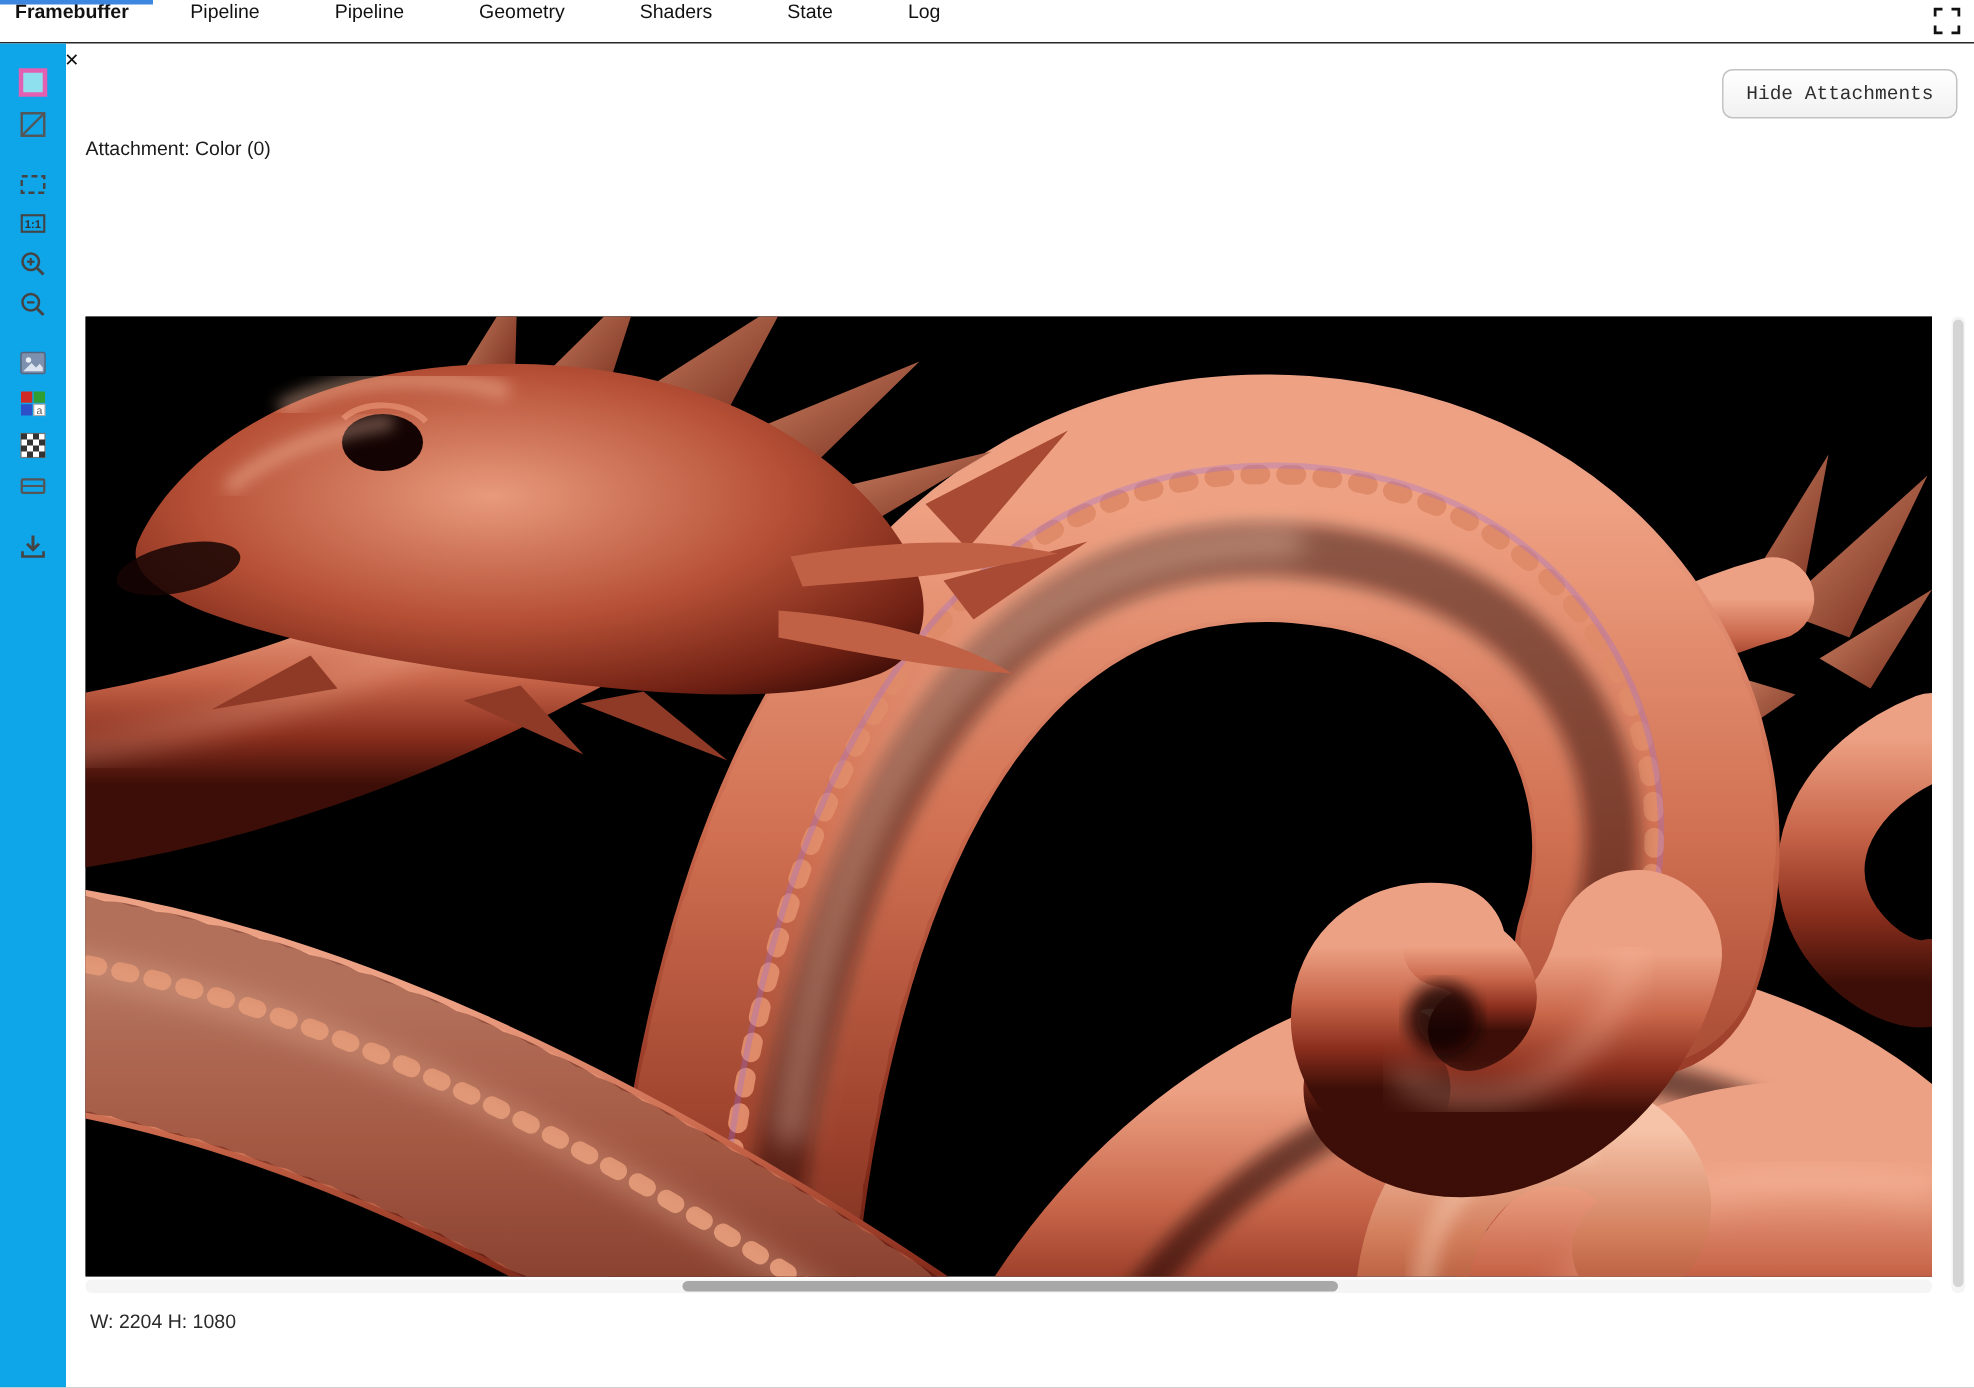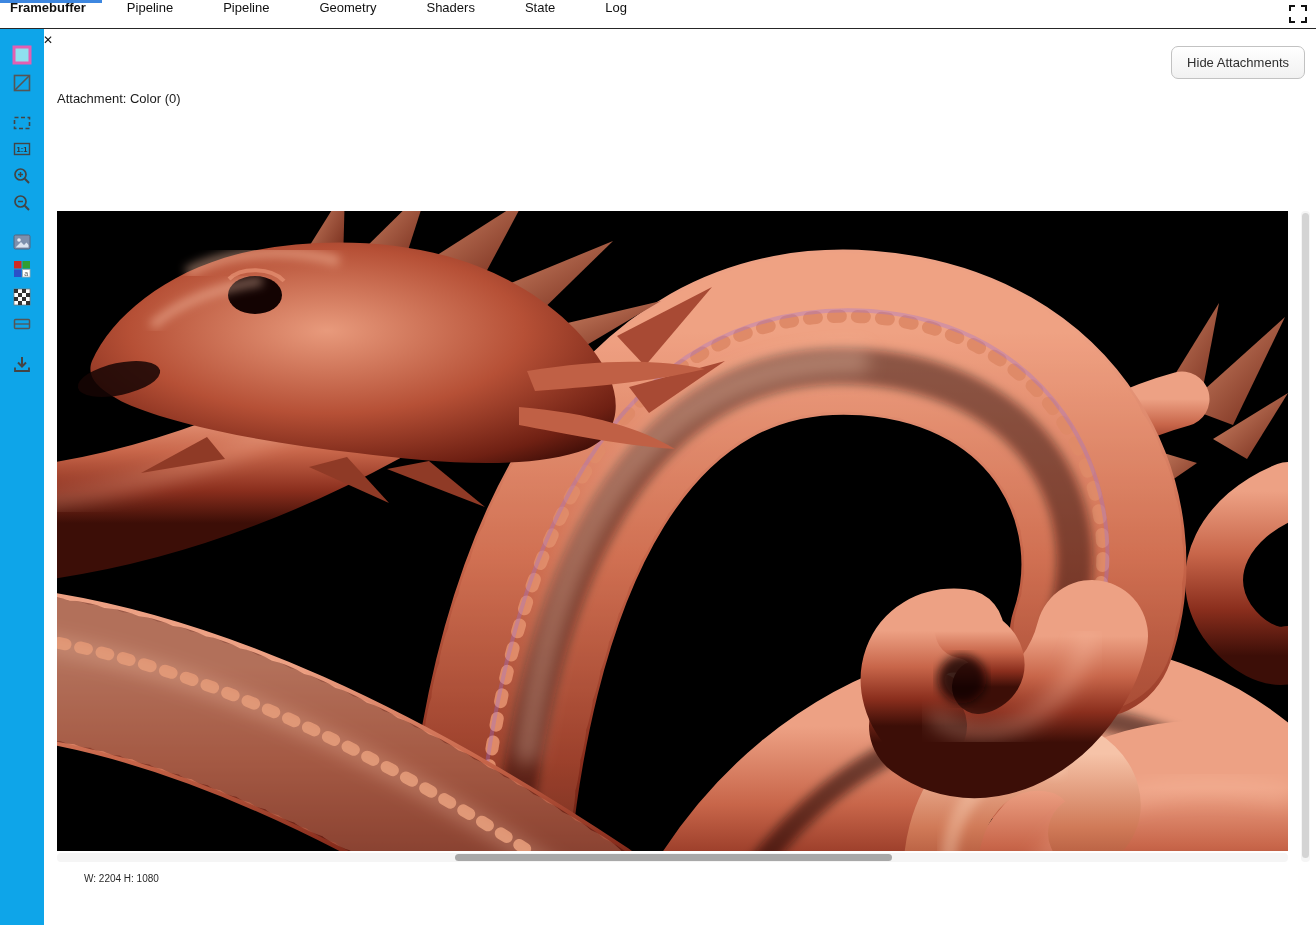--- a/index.html
+++ b/index.html
@@ -20,21 +20,21 @@
   
   .toolbar{position:absolute;left:0;top:29px;width:44px;bottom:0;background:#0ea5e9;}
   .tb{position:absolute;left:8px;width:28px;height:28px;display:flex;align-items:center;
       justify-content:center;background:transparent;border:0;padding:0;cursor:pointer;}
   .tb svg{display:block;}
 
   
   .header-label{position:absolute;left:57px;top:55px;font-size:13px;color:#1a1a1a;margin-top:36px;}
   .hide-btn{position:absolute;right:11px;top:46px;height:33px;padding:0 15px;
             border:1px solid #c2c2c2;border-radius:7px;background:linear-gradient(#ffffff,#f1f1f1);
-            font-size:13px;color:#2e2e2e;font-family:Liberation Sans, sans-serif;cursor:pointer;}
+            font-size:13px;color:#2e2e2e;font-family:Liberation Mono, monospace;cursor:pointer;}
 
   
   .attach-panel{position:absolute;left:48px;top:94px;width:1255px;height:104px;
                 border:1px solid #808080;background:#fff;box-sizing:border-box;}
   .thumb{position:absolute;top:4px;box-sizing:border-box;cursor:pointer;}
   .thumb.t0{left:4px;width:196px;height:95px;border:2px solid #e86ab4;background:#000;}
   .thumb.t1{left:203px;width:194px;height:95px;border:1px solid #1e1e1e;background:#fff;}
   .thumb svg{display:block;width:100%;height:100%;}
   .chip{position:absolute;left:4px;top:4px;z-index:2;background:#fff;border:1px solid #2b2b2b;
         border-radius:3px;padding:1px 6px;font-size:11px;color:#111;line-height:1.35;}
@@ -43,21 +43,21 @@
   .viewer{position:absolute;left:57px;top:211px;width:1231px;height:640px;background:#000;}
   .viewer svg{display:block;width:100%;height:100%;}
 
   
   .hscroll{position:absolute;left:57px;top:853px;width:1231px;height:9px;background:#f5f5f5;border-radius:4px;}
   .hthumb{position:absolute;left:398px;top:1px;width:437px;height:7px;background:#a8a8a8;border-radius:3.5px;}
   .vscroll{position:absolute;left:1301px;top:211px;width:9px;height:651px;background:#f5f5f5;border-radius:4px;}
   .vthumb{position:absolute;left:1px;top:2px;width:7px;height:645px;background:#d4d4d4;border-radius:3.5px;}
 
   
-  .status{position:absolute;left:60px;top:873px;font-size:10px;color:#2a2a2a;margin-left:24px;}
+  .status{position:absolute;left:60px;top:873px;font-size:13px;color:#2a2a2a;}
 </style>
 </head>
 <body>
 
 <svg width="0" height="0" style="position:absolute" aria-hidden="true">
   <defs>
     <linearGradient id="lgTube" x1="0" y1="0" x2="0" y2="1">
       <stop offset="0" stop-color="#eda184"></stop>
         <stop offset="0.38" stop-color="#c8664a"></stop>
       <stop offset="0.72" stop-color="#8a2e1d"></stop>

